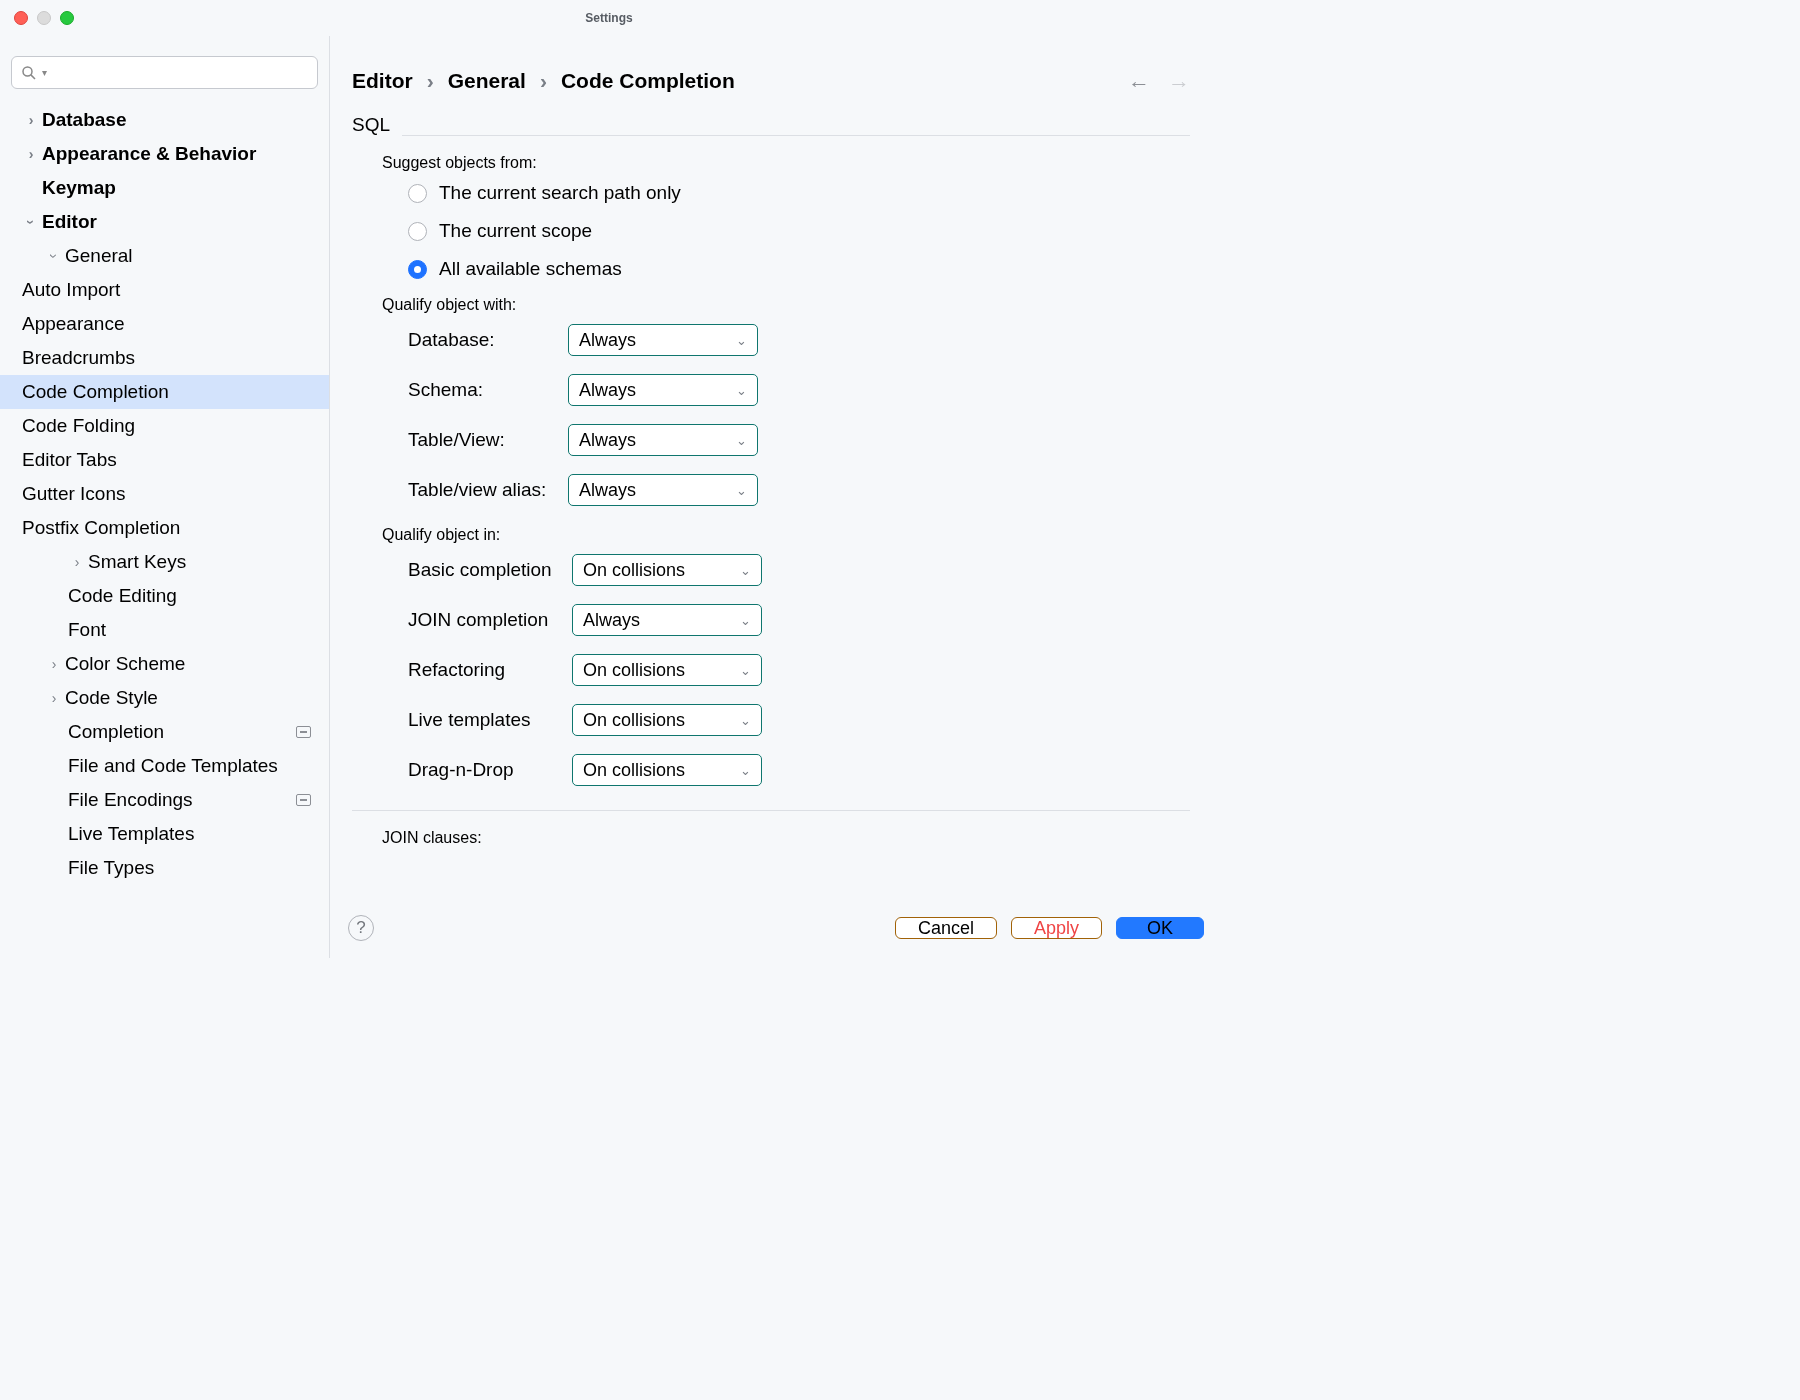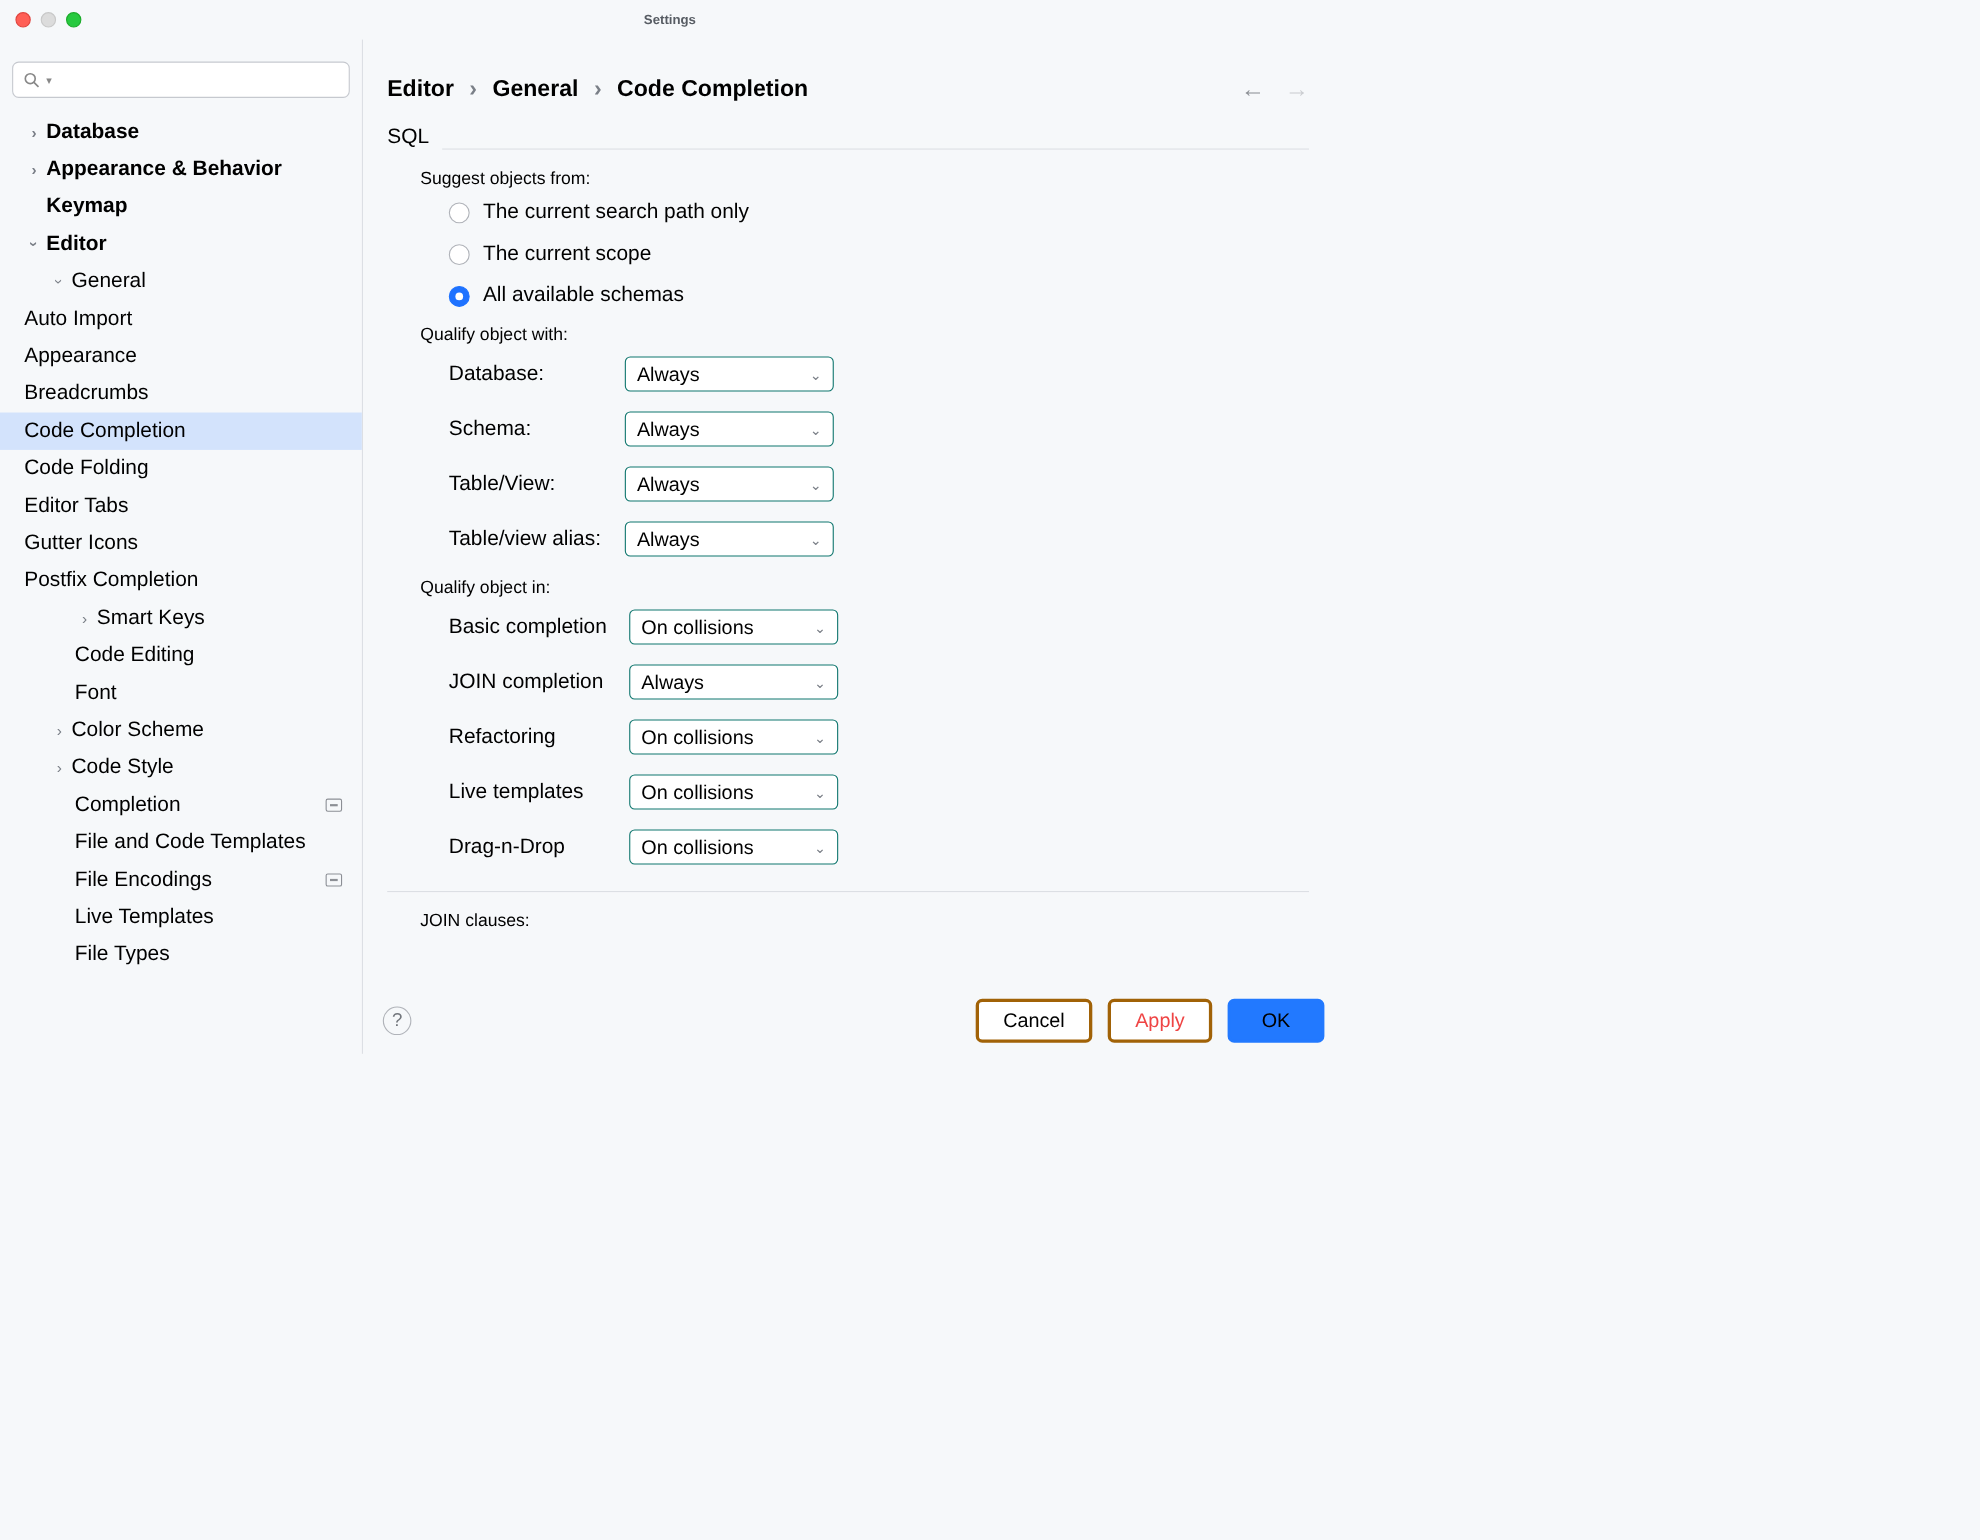--- a/index.html
+++ b/index.html
@@ -220,24 +220,24 @@
   }
   .help {
     width: 26px; height: 26px; border-radius: 50%;
     border: 1.5px solid #b0b3b9;
     display: flex; align-items: center; justify-content: center;
     color: #73777d;
     font-size: 17px;
   }
   .buttons { display: flex; gap: 14px; }
   .btn {
-    height: 40px;
+    height: 22px;
     min-width: 88px;
     border-radius: 6px;
-    border: 3px solid #a16207;
+    border: 1px solid #a16207;
     background: #fff;
     display: inline-flex;
     align-items: center;
     justify-content: center;
     padding: 0 22px;
     font-size: 18px;
     cursor: default;
   }
   .btn.primary {
     background: #2279ff;

